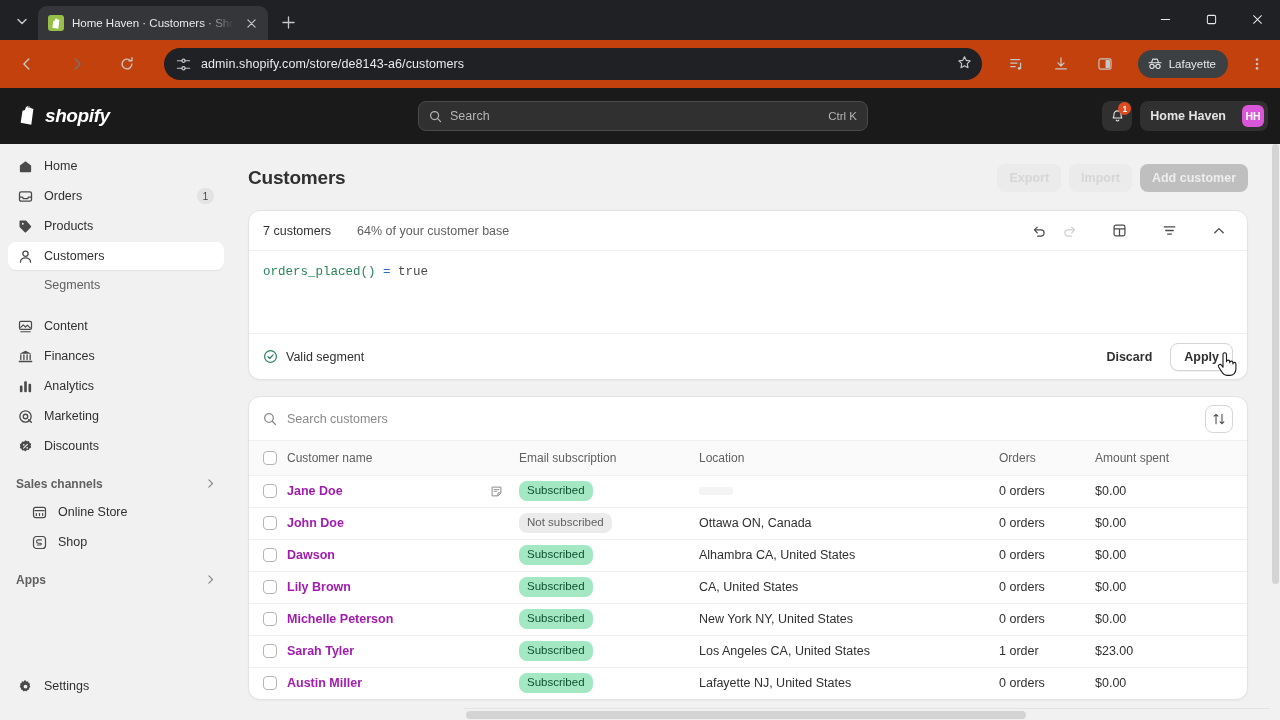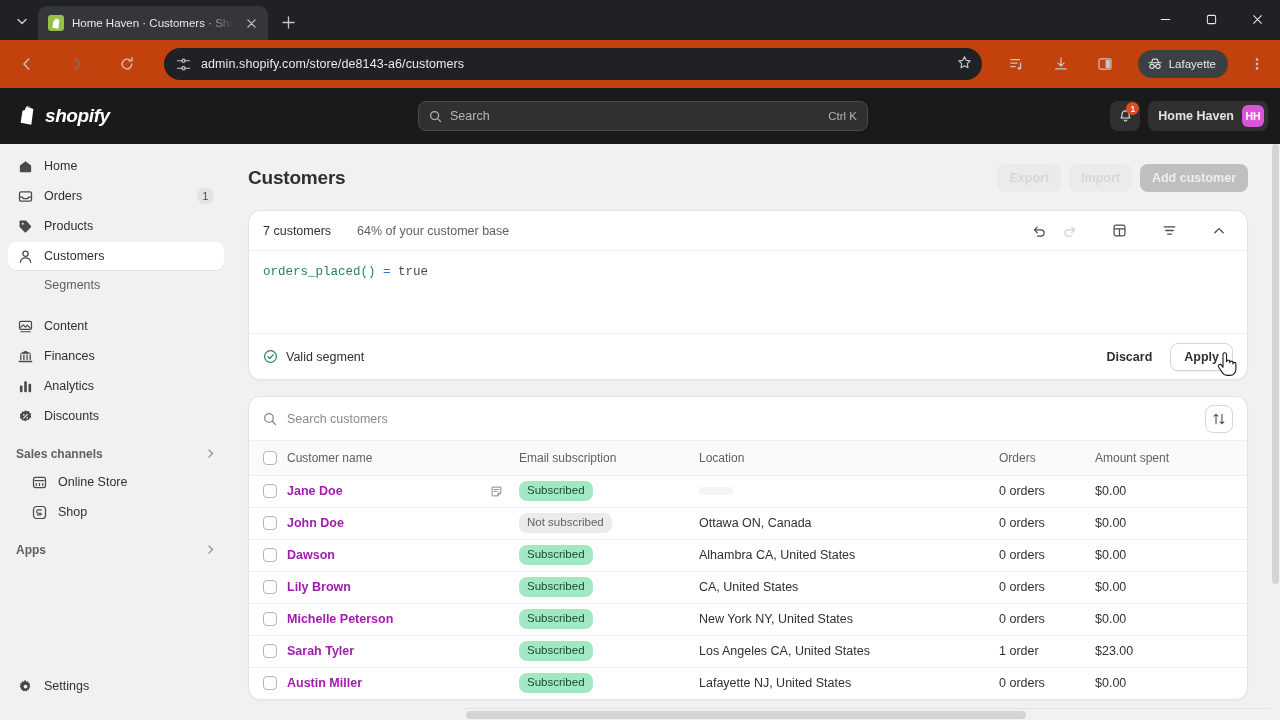--- a/index.html
+++ b/index.html
@@ -90,21 +90,21 @@
     width: 30px; height: 30px; border-radius: 8px; background:#303030;
     display:flex;align-items:center;justify-content:center; position:relative; color:#e3e3e3;
   }
   .sh-bell-badge {
     position: absolute; top: 1px; right: 1px; min-width: 13px; height: 13px;
     background: #e04a20; border-radius: 7px; color:#fff; font-size: 8.5px;
     display:flex;align-items:center;justify-content:center; padding:0 3px; font-weight:600;
   }
   .sh-store {
     height: 30px; background: #303030; border-radius: 8px;
-    display:flex; align-items:center; gap:8px; padding: 0 4px 0 10px;
+    display:flex; align-items:center; gap:16px; padding: 0 4px 0 10px;
   }
   .sh-store-name { color:#e3e3e3; font-size:12.5px; font-weight:600; }
   .sh-avatar {
     width: 22px; height:22px; border-radius:6px; background:#d956d9;
     color:#fff; font-size:10.5px; font-weight:700;
     display:flex;align-items:center;justify-content:center;
   }
 
   
   .sh-body { display: flex; height: 576px; background: #f1f1f1; }
@@ -446,20 +446,30 @@
       </div>
       <div class="nav-item">
         <span class="nav-ico">
             <svg width="15" height="15" viewBox="0 0 16 16">
               <rect x="2" y="7" width="2.8" height="7" rx="1" fill="currentColor"></rect>
               <rect x="6.6" y="2.4" width="2.8" height="11.6" rx="1" fill="currentColor"></rect>
               <rect x="11.2" y="5" width="2.8" height="9" rx="1" fill="currentColor"></rect>
             </svg>
           </span>
         <span class="nav-label">Analytics</span>
+      </div>
+      <div class="nav-item">
+        <span class="nav-ico">
+            <svg width="15" height="15" viewBox="0 0 16 16">
+              <circle cx="8" cy="8" r="6" stroke="currentColor" stroke-width="1.4" fill="none"></circle>
+              <circle cx="8" cy="8" r="2.4" stroke="currentColor" stroke-width="1.4" fill="none"></circle>
+              <path d="M11.4 11.4L14.2 14.2" stroke="currentColor" stroke-width="1.6" stroke-linecap="round"></path>
+            </svg>
+          </span>
+        <span class="nav-label">Marketing</span>
       </div>
       <div class="nav-item">
         <span class="nav-ico">
             <svg width="15" height="15" viewBox="0 0 16 16">
               <path d="M8 1.2l1.6 1.3 2-.3.7 1.9 1.8.9-.6 2 .6 2-1.8.9-.7 1.9-2-.3L8 13.3l-1.6-1.3-2 .3-.7-1.9-1.8-.9.6-2-.6-2 1.8-.9.7-1.9 2 .3L8 1.2z" fill="currentColor"></path>
               <path d="M6 9.8l4-4" stroke="#f1f1f1" stroke-width="1.2" stroke-linecap="round"></path>
               <circle cx="6.2" cy="6.2" r=".9" fill="#f1f1f1"></circle>
               <circle cx="9.8" cy="9.4" r=".9" fill="#f1f1f1"></circle>
             </svg>
           </span>

